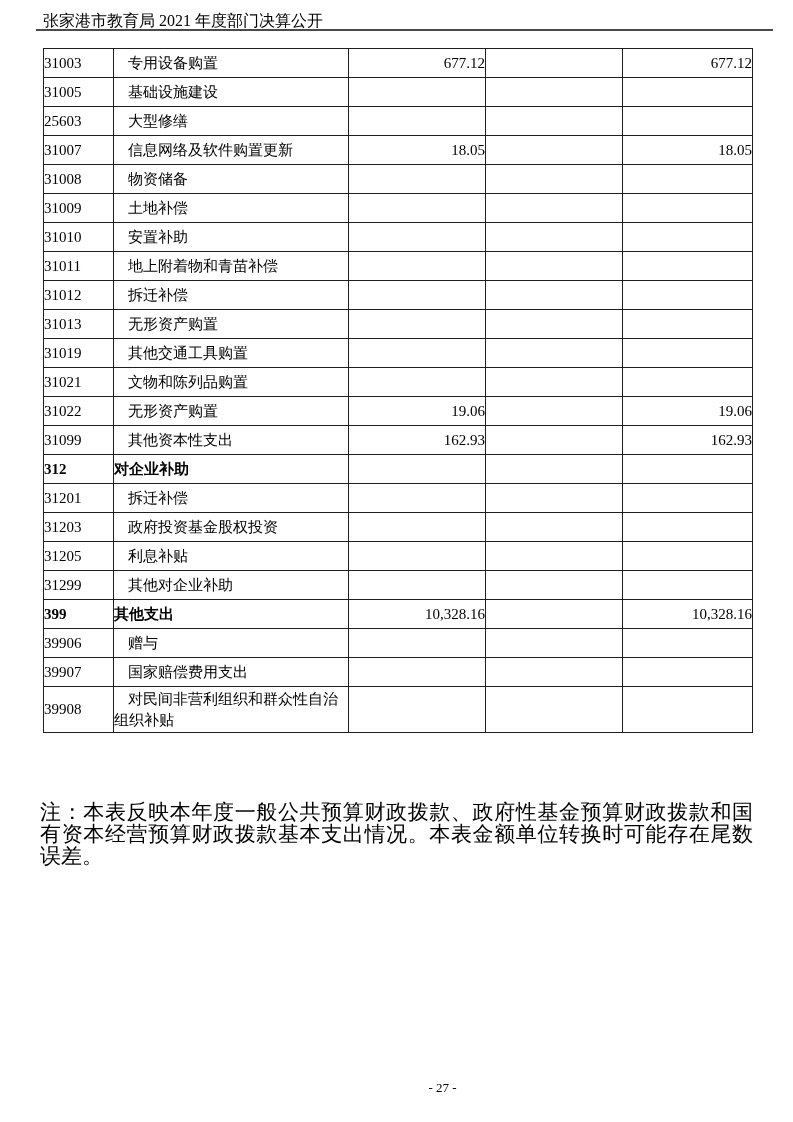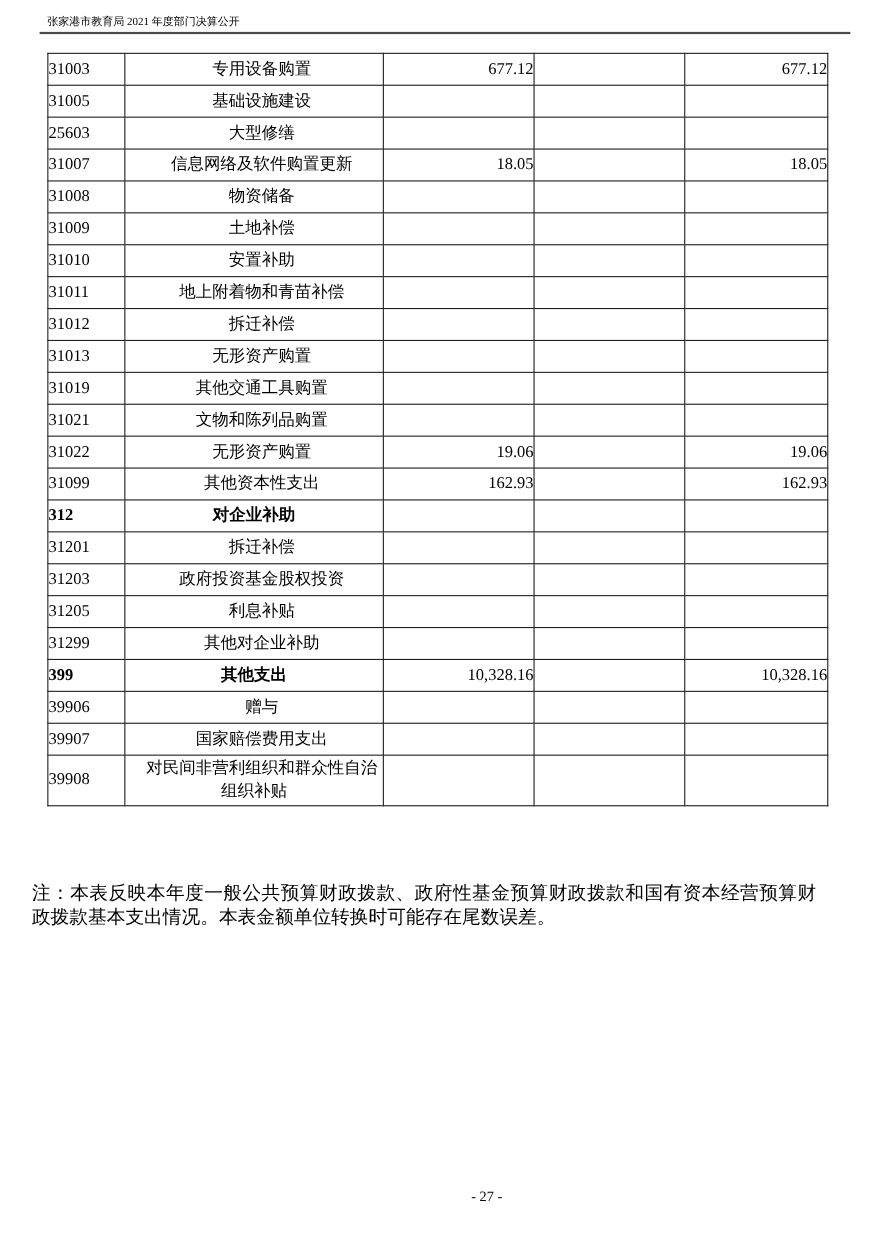--- a/index.html
+++ b/index.html
@@ -12,21 +12,21 @@
     height: 1122px;
     position: relative;
     font-family: "Liberation Serif", "DejaVu Serif", serif;
     color: #000000;
     overflow: hidden;
   }
   .doc-header {
     position: absolute;
     left: 43px;
     top: 12px;
-    font-size: 10px;
+    font-size: 16px;
     line-height: 17px;
     white-space: nowrap;
   }
   .header-rule {
     position: absolute;
     left: 36px;
     top: 29px;
     width: 737px;
     height: 2px;
     background: #4a4a4a;
@@ -49,40 +49,39 @@
   }
   td.code {
     padding-left: 4px;
     margin-top: 18px;
   }
   td.name {
     padding-left: 4px;
     padding-right: 4px;
     text-indent: 14px;
     line-height: 21px;
-    text-align: center;
   }
   td.num {
     text-align: right;
     padding-right: 4px;
   }
   tr.bold td.code,
   tr.bold td.name {
     font-weight: bold;
     text-indent: 0;
   }
   tr.tall td {
     height: 45px;
   }
   .note {
     position: absolute;
-    left: 29px;
+    left: 40px;
     top: 801px;
     width: 713px;
-    font-size: 17px;
+    font-size: 21px;
     line-height: 22px;
     text-align: justify;
   }
   .page-number {
     position: absolute;
     left: 0;
     top: 1080px;
     width: 793px;
     text-align: center;
     font-size: 13px;

